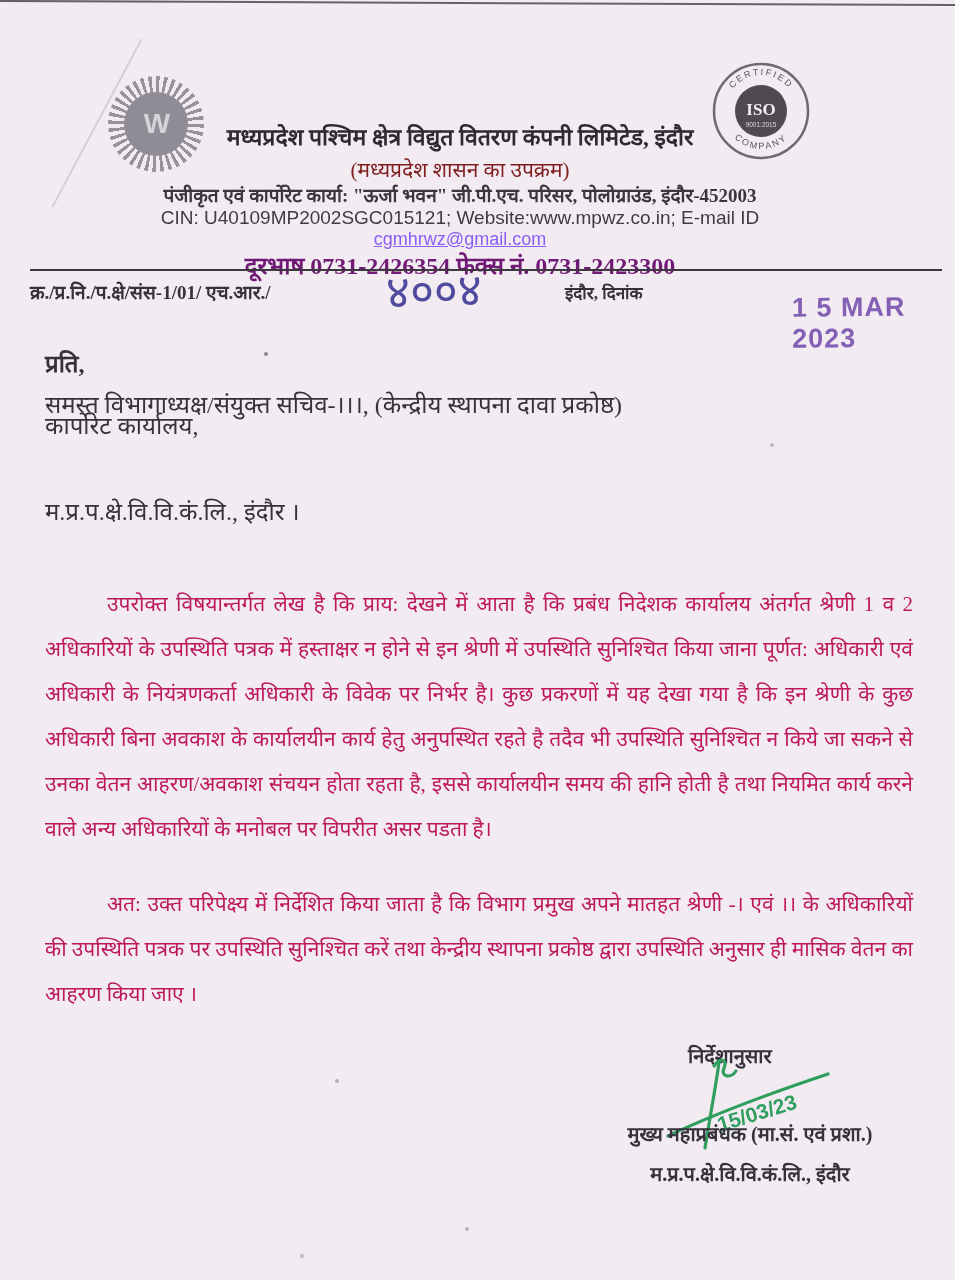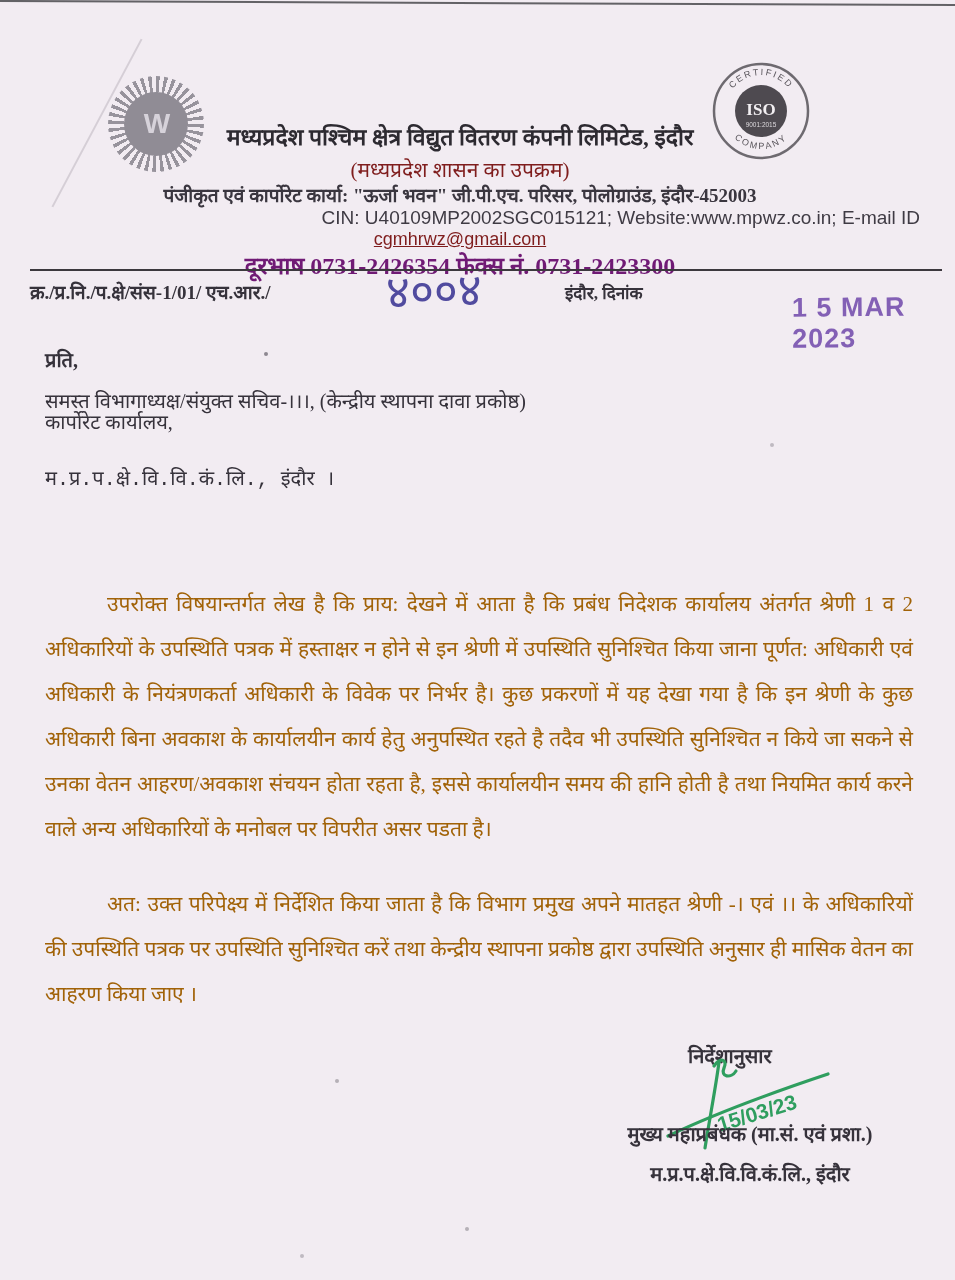--- a/index.html
+++ b/index.html
@@ -19,40 +19,40 @@
     background:repeating-conic-gradient(#97939c 0deg 4.5deg, rgba(0,0,0,0) 4.5deg 10deg);
     display:flex;align-items:center;justify-content:center;}
   .w-logo-inner{width:64px;height:64px;border-radius:50%;background:#908c95;
     display:flex;align-items:center;justify-content:center;
     color:#d6d2da;font-family:"Liberation Sans",sans-serif;font-weight:bold;font-size:28px;letter-spacing:-2px;}
   .iso-badge{top:60px;left:710px;width:102px;height:102px;}
   .hdr{left:0;width:920px;text-align:center;}
   .company-name{top:120px;font-size:23px;font-weight:bold;color:#2d2a31;}
   .subtitle{top:155px;font-size:21px;font-weight:normal;color:#7f1d1d;}
   .address{top:182px;font-size:19px;font-weight:bold;color:#3a363f;}
-  .cin{top:207px;font-size:19px;font-family:"Liberation Sans",sans-serif;color:#3f3b44;text-align:right;}
-  .email{top:229px;font-size:18px;font-family:"Liberation Sans",sans-serif;text-decoration:underline;color:#7f1d1d;}
+  .cin{top:207px;font-size:19px;font-family:"Liberation Sans",sans-serif;color:#3f3b44;}
+  .email{top:229px;font-size:18px;font-family:"Liberation Sans",sans-serif;text-decoration:underline;color:#8b5cf6;}
   .phone{top:248px;font-size:24px;font-weight:bold;color:#701a75;}
   .rule{top:269px;left:30px;width:912px;height:2px;background:#3c383e;}
   
   .ref-no{top:279px;left:30px;font-size:19px;font-weight:bold;}
   .hand-no{top:258px;left:386px;font-size:46px;color:#514b9f;transform:rotate(-1.5deg);
     font-family:"Liberation Serif",serif;font-weight:normal;}
   .place-date{top:281px;left:565px;font-size:17px;font-weight:bold;}
   .date-stamp{top:292px;left:792px;font-size:27px;font-weight:bold;letter-spacing:1px;
     font-family:"Liberation Sans",sans-serif;color:#7a55b0;transform:rotate(-0.5deg);opacity:.92;}
   
-  .to-line{left:45px;font-size:20px;}
+  .to-line{left:45px;font-size:24px;}
   .l-prati{top:346px;font-weight:bold;}
   .l-r1{top:387px;}
   .l-r2{top:408px;}
-  .l-r3{top:464px;font-family:Liberation Mono, monospace;}
+  .l-r3{top:494px;}
   .subject{top:518px;left:45px;width:820px;font-size:20px;font-weight:bold;color:#2e2b32;}
   
-  .para{left:45px;width:868px;font-size:21px;line-height:45px;text-align:justify;text-indent:62px;color:#a16207;}
+  .para{left:45px;width:868px;font-size:21px;line-height:45px;text-align:justify;text-indent:62px;color:#be185d;}
   .para1{top:582px;}
   .para2{top:882px;}
   
   .per-order{top:1042px;left:688px;font-size:20px;font-weight:bold;}
   .sig-svg{top:1052px;left:662px;width:175px;height:100px;}
   .designation{top:1120px;left:585px;width:330px;text-align:center;font-size:20px;font-weight:bold;}
   .org{top:1160px;left:585px;width:330px;text-align:center;font-size:20px;font-weight:bold;}
 </style>
 </head>
 <body>

